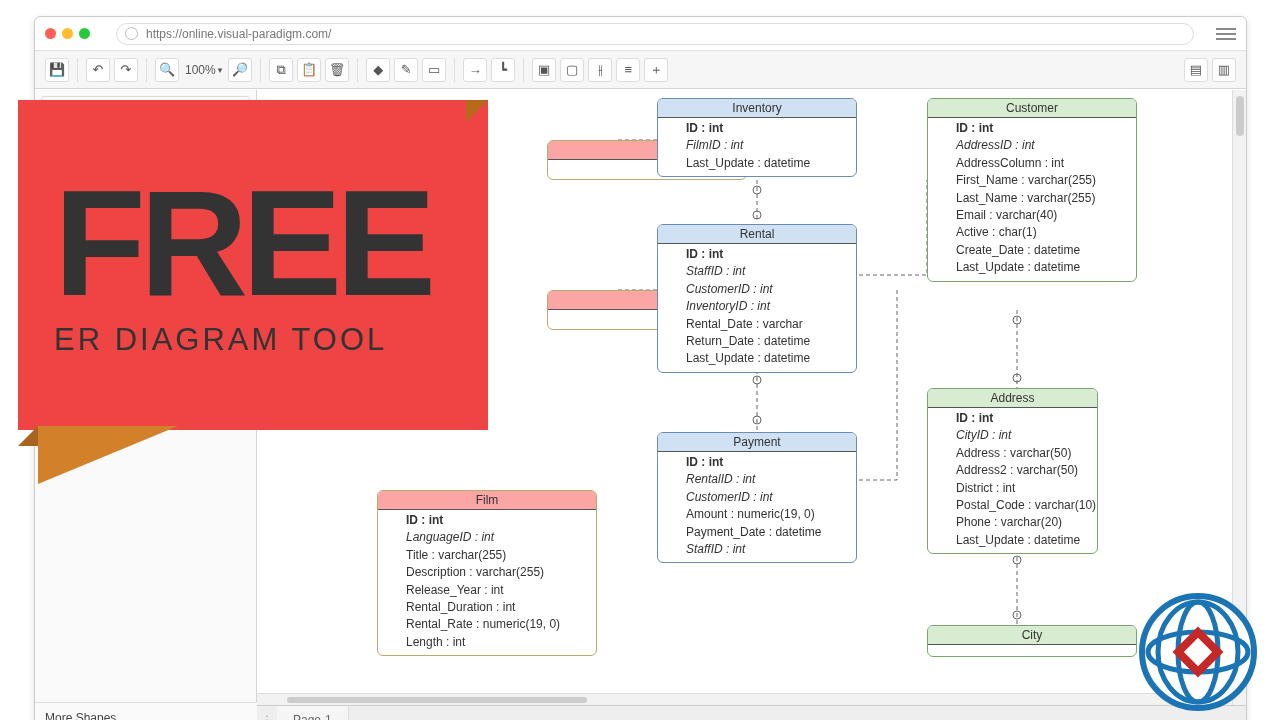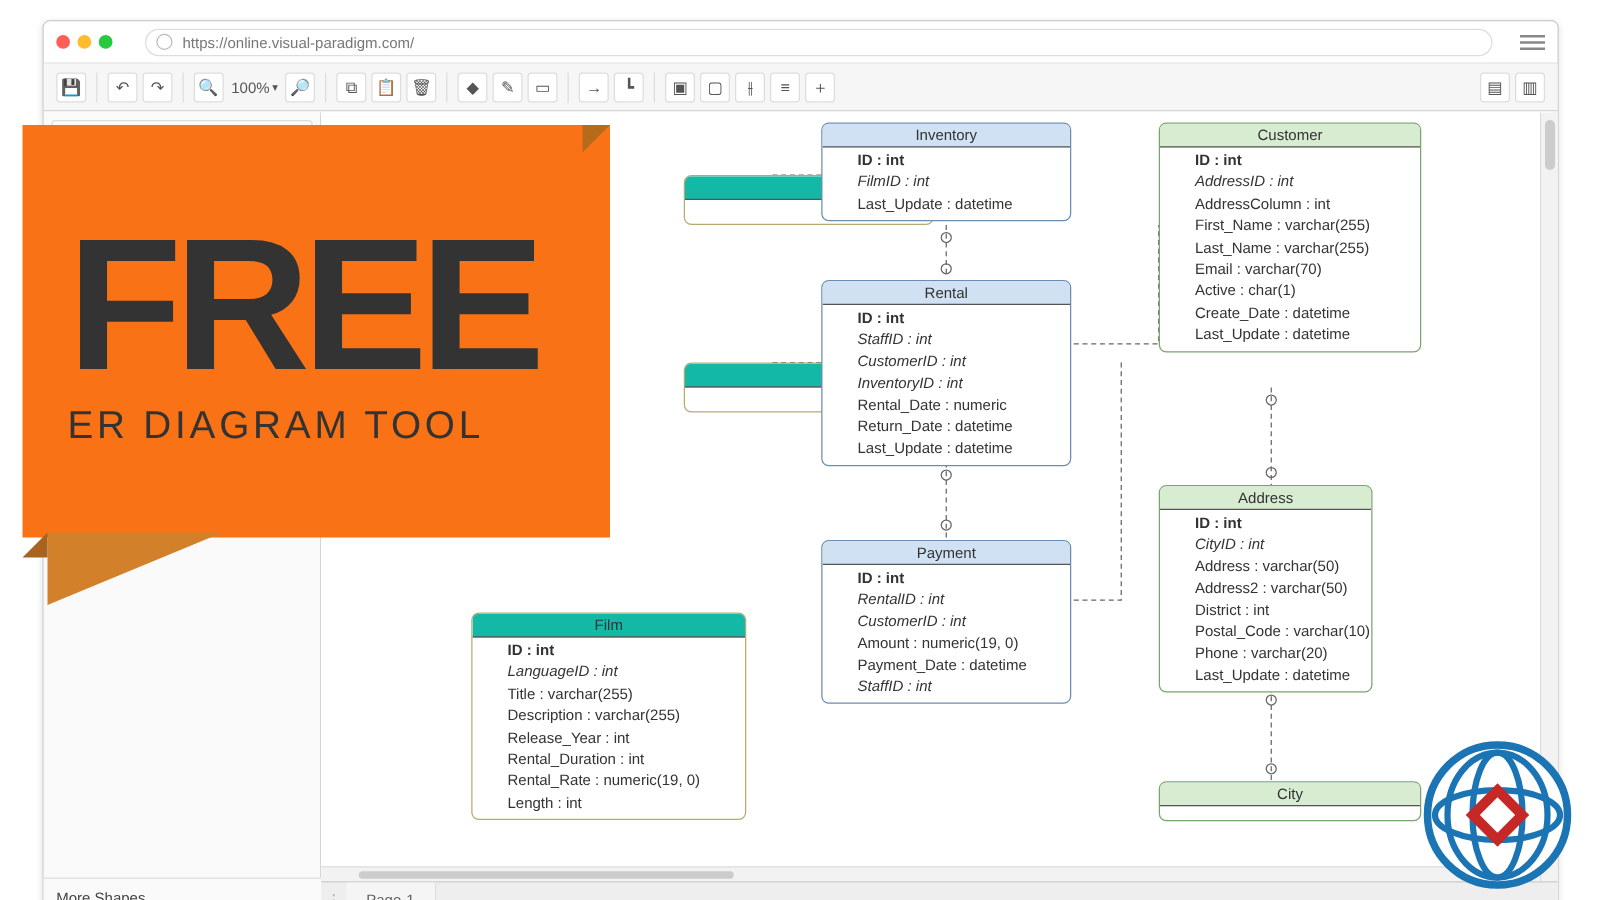--- a/index.html
+++ b/index.html
@@ -33,27 +33,27 @@
   .tabs { position:absolute; bottom:0; left:222px; right:0; height:28px; background:#eee; border-top:1px solid #ccc; display:flex; align-items:center; font-size:12px; }
   .tab-handle { width:20px; text-align:center; color:#aaa; }
   .tab { padding:0 16px; height:100%; display:flex; align-items:center; background:#f5f5f5; border-right:1px solid #ddd; color:#666; }
   .canvas { position:relative; flex:1; background:#fff; overflow:hidden; }
   .entity { position:absolute; border:1px solid #555; border-radius:6px; font-size:12px; color:#333; background:#fff; overflow:hidden; }
   .entity .hdr { text-align:center; padding:2px 0; border-bottom:1px solid #555; font-size:12px; }
   .entity .attrs { padding:2px 6px 4px; line-height:1.45; }
   .entity .attrs .row { white-space:nowrap;padding-left:22px; }
   .blue .hdr { background:#cfe1f3; } .blue { border-color:#6b8db2; }
   .green .hdr { background:#d7ecd0; } .green { border-color:#7aa56f; }
-  .yellow .hdr { background:#14b8a6; } .yellow { border-color:#b8a972; }
+  .yellow .hdr { background:#fca5a5; } .yellow { border-color:#b8a972; }
   .b { font-weight:bold; }
   .it { font-style:italic; }
 
   
   .banner { position:absolute; left:8px; top:100px; width:505px; height:400px; z-index:40; }
-  .banner-main { position:absolute; left:10px; top:0; width:470px; height:330px; background:#f97316; color:#333; display:flex; flex-direction:column; justify-content:center; padding-left:36px; }
+  .banner-main { position:absolute; left:10px; top:0; width:470px; height:330px; background:#ef4444; color:#333; display:flex; flex-direction:column; justify-content:center; padding-left:36px; }
   .banner-main::before { content:""; position:absolute; right:0; top:0; width:0; height:0; border-top:22px solid #b56a1c; border-right:22px solid transparent; }
   .banner h1 { margin:0; font-size:150px; line-height:0.95; letter-spacing:-6px; font-weight:800; color:#333; }
   .banner .sub { font-size:31px; letter-spacing:3px; margin-top:8px; color:#333; font-weight:400; }
   .banner-tail { position:absolute; left:30px; top:326px; width:0; height:0; border-top:58px solid #d3802a; border-right:140px solid transparent; }
   .banner-fold { position:absolute; left:10px; top:326px; width:0; height:0; border-top:20px solid transparent; border-right:20px solid #a8641e; }
 
   
   .vscroll { position:absolute; right:0; top:73px; bottom:28px; width:14px; background:#f2f2f2; border-left:1px solid #ddd; }
   .vscroll .thumb2 { position:absolute; top:6px; width:8px; left:3px; height:40px; background:#ccc; border-radius:4px; }
   .hscroll { position:absolute; left:222px; right:14px; bottom:28px; height:12px; background:#f2f2f2; border-top:1px solid #ddd; }
@@ -184,21 +184,21 @@
             </div>
         </div>
 
         <div class="entity blue" style="left:400px; top:134px; width:200px;">
           <div class="hdr">Rental</div>
           <div class="attrs">
               <div class="row b">ID : int</div>
               <div class="row it">StaffID : int</div>
               <div class="row it">CustomerID : int</div>
               <div class="row it">InventoryID : int</div>
-              <div class="row">Rental_Date : numeric</div>
+              <div class="row">Rental_Date : varchar</div>
               <div class="row">Return_Date : datetime</div>
               <div class="row">Last_Update : datetime</div>
             </div>
         </div>
 
         <div class="entity blue" style="left:400px; top:342px; width:200px;">
           <div class="hdr">Payment</div>
           <div class="attrs">
               <div class="row b">ID : int</div>
               <div class="row it">RentalID : int</div>
@@ -210,21 +210,21 @@
         </div>
 
         <div class="entity green" style="left:670px; top:8px; width:210px;">
           <div class="hdr">Customer</div>
           <div class="attrs">
               <div class="row b">ID : int</div>
               <div class="row it">AddressID : int</div>
               <div class="row">AddressColumn : int</div>
               <div class="row">First_Name : varchar(255)</div>
               <div class="row">Last_Name : varchar(255)</div>
-              <div class="row">Email : varchar(70)</div>
+              <div class="row">Email : varchar(40)</div>
               <div class="row">Active : char(1)</div>
               <div class="row">Create_Date : datetime</div>
               <div class="row">Last_Update : datetime</div>
             </div>
         </div>
 
         <div class="entity green" style="left:670px; top:298px; width:171px;">
           <div class="hdr">Address</div>
           <div class="attrs">
               <div class="row b">ID : int</div>

